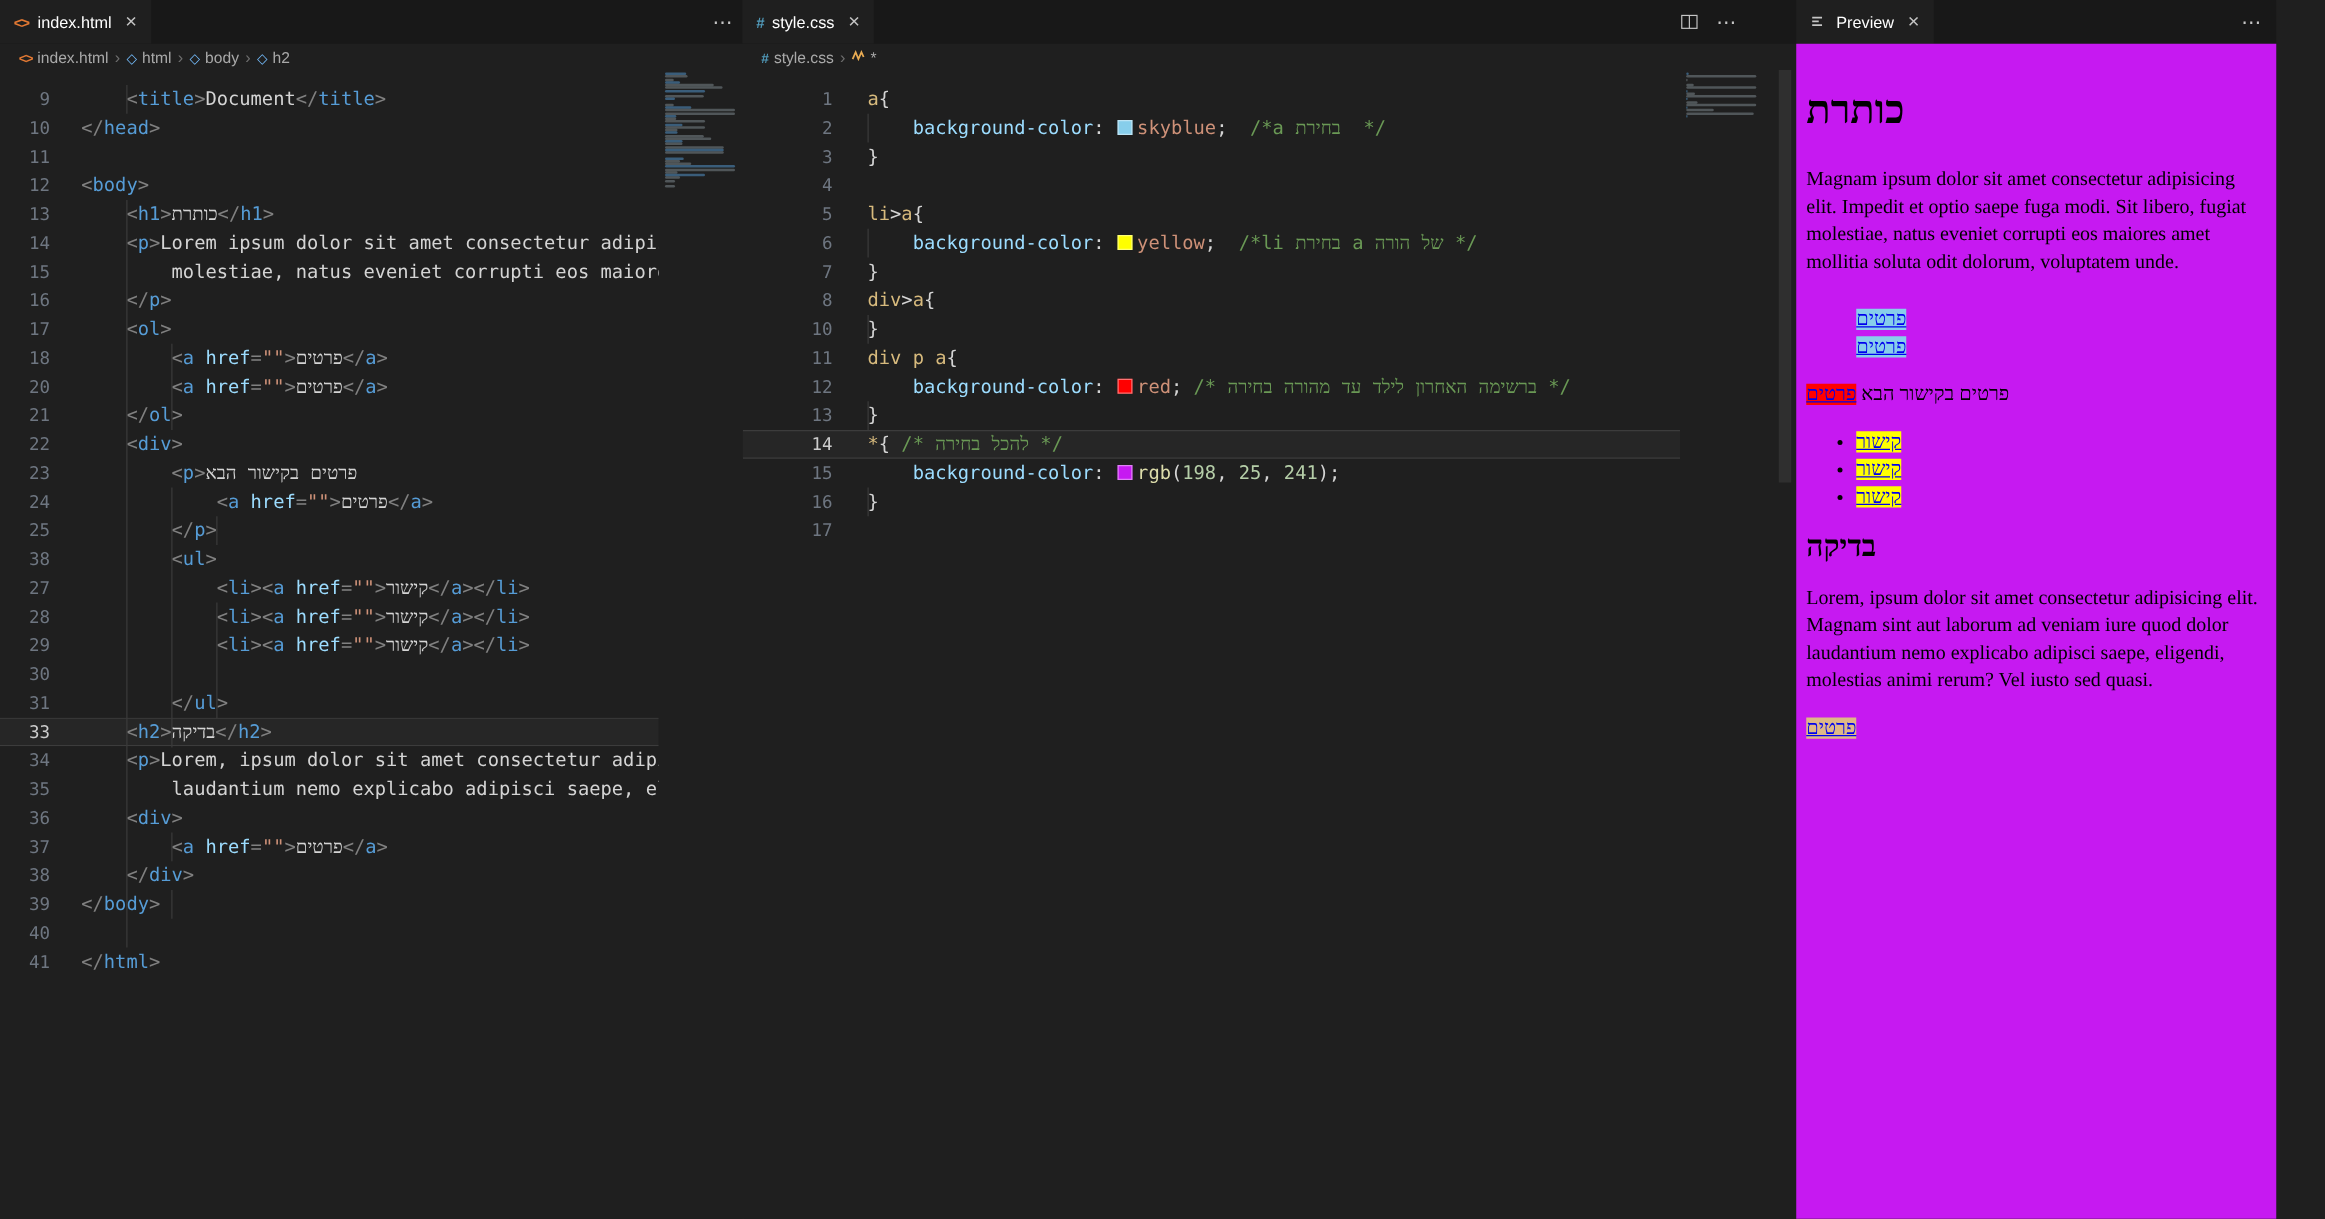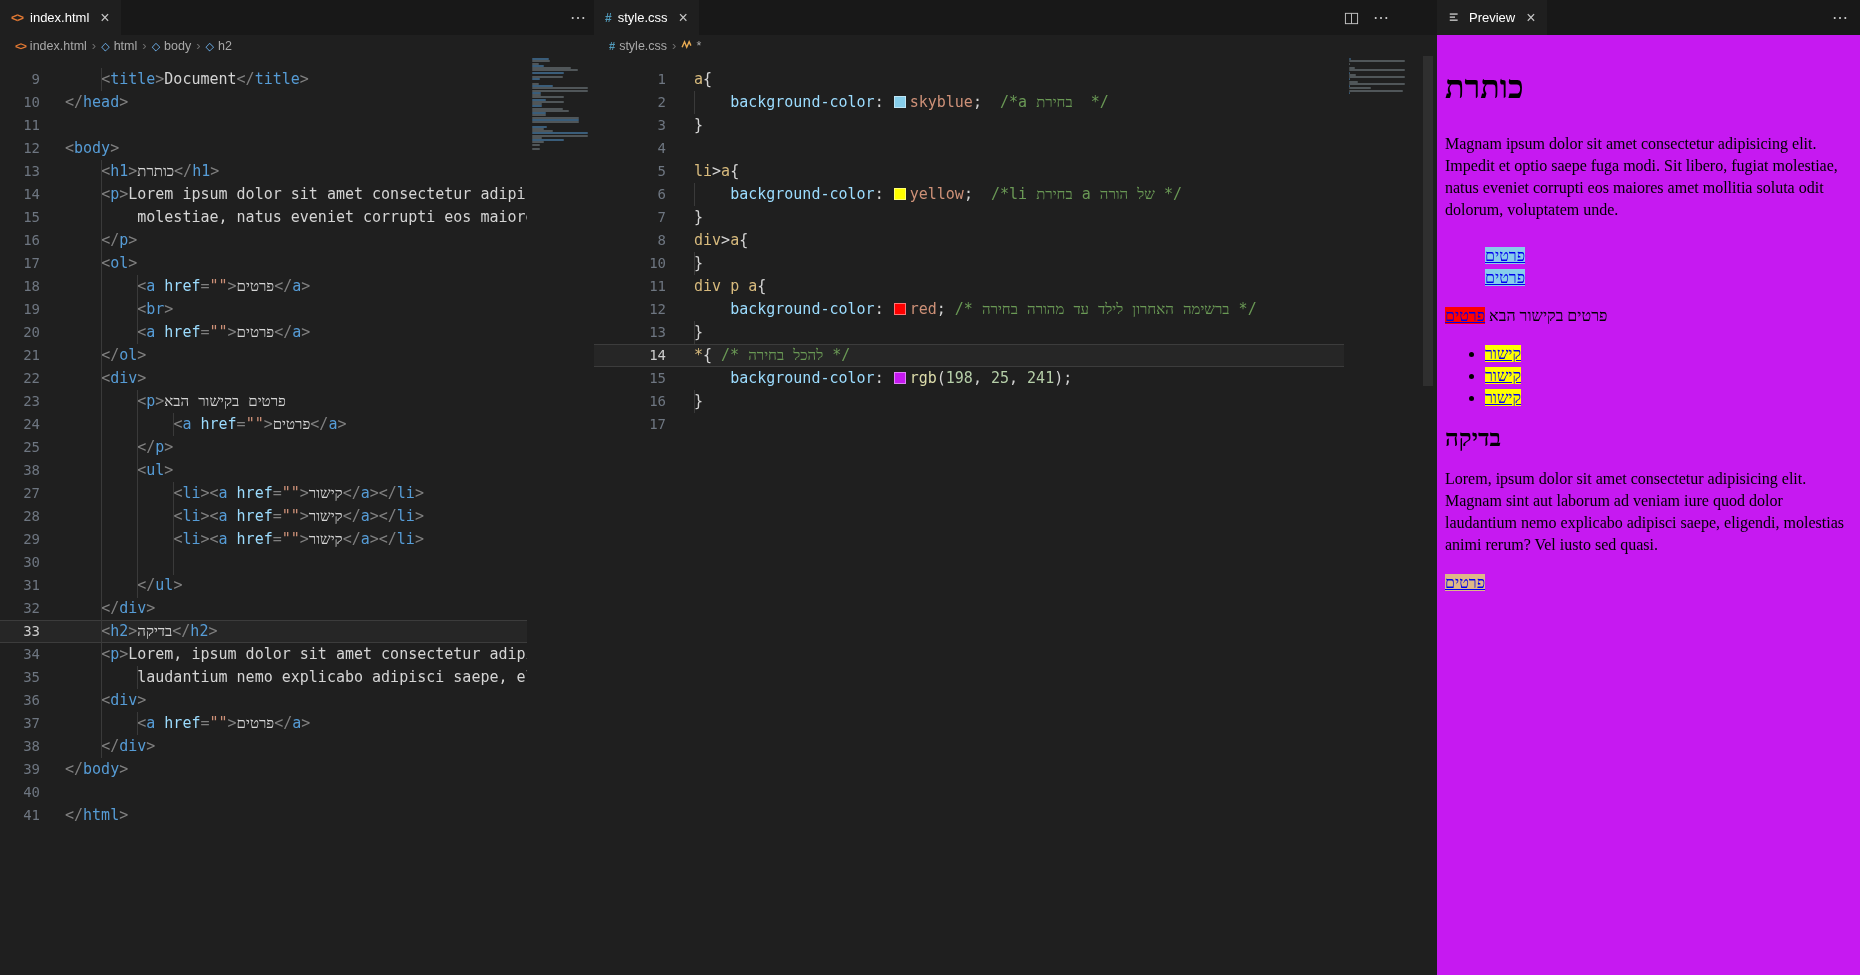--- a/index.html
+++ b/index.html
@@ -1,21 +1,21 @@
 <!DOCTYPE html>
 <html><head>
 <meta charset="utf-8">
 <style>
   html,body{margin:0;padding:0;background:#1f1f1f;}
   body{width:1860px;height:975px;overflow:hidden;position:relative;
        font-family:"Liberation Sans",sans-serif;-webkit-font-smoothing:antialiased;}
   .pane{position:absolute;top:0;bottom:0;}
   .pane-left{left:0;width:594px;border-right:1px solid #2b2b2b;}
   .pane-mid{left:594px;width:843px;border-right:1px solid #2b2b2b;}
-  .pane-preview{left:1437px;width:423px;border-radius:29px;}
+  .pane-preview{left:1437px;width:384px;border-radius:29px;}
   
   .tabbar{position:absolute;top:0;left:0;right:0;height:35px;background:#181818;}
   .tab{position:absolute;top:0;height:35px;display:flex;align-items:center;gap:7px;
        padding:0 11px;background:#1f1f1f;color:#ffffff;font-size:13px;cursor:pointer;}
   .tab .fico{font-weight:bold;font-size:12px;letter-spacing:-1px;}
   .close{color:#c5c5c5;font-size:16px;line-height:16px;margin-left:4px;}
   .actions{position:absolute;top:0;height:35px;display:flex;align-items:center;gap:14px;color:#c5c5c5;font-size:16px;}
   .icon-svg{display:inline-block;vertical-align:middle;}
   
   .crumbs{position:absolute;top:35px;left:0;right:0;height:21px;background:#1f1f1f;
@@ -93,34 +93,32 @@
         <div class="row"><span class="ln">9</span><span class="tk-pl">    </span><span class="tk-p">&lt;</span><span class="tk-tag">title</span><span class="tk-p">&gt;</span><span class="tk-tx">Document</span><span class="tk-p">&lt;/</span><span class="tk-tag">title</span><span class="tk-p">&gt;</span></div>
         <div class="row"><span class="ln">10</span><span class="tk-p">&lt;/</span><span class="tk-tag">head</span><span class="tk-p">&gt;</span></div>
         <div class="row"><span class="ln">11</span></div>
         <div class="row"><span class="ln">12</span><span class="tk-p">&lt;</span><span class="tk-tag">body</span><span class="tk-p">&gt;</span></div>
         <div class="row"><span class="ln">13</span><span class="tk-pl">    </span><span class="tk-p">&lt;</span><span class="tk-tag">h1</span><span class="tk-p">&gt;</span><span class="tk-tx">כותרת</span><span class="tk-p">&lt;/</span><span class="tk-tag">h1</span><span class="tk-p">&gt;</span></div>
         <div class="row"><span class="ln">14</span><span class="tk-pl">    </span><span class="tk-p">&lt;</span><span class="tk-tag">p</span><span class="tk-p">&gt;</span><span class="tk-tx">Lorem ipsum dolor sit amet consectetur adipisicing elit.</span></div>
         <div class="row"><span class="ln">15</span><span class="tk-pl">        </span><span class="tk-tx">molestiae, natus eveniet corrupti eos maiores amet</span></div>
         <div class="row"><span class="ln">16</span><span class="tk-pl">    </span><span class="tk-p">&lt;/</span><span class="tk-tag">p</span><span class="tk-p">&gt;</span></div>
         <div class="row"><span class="ln">17</span><span class="tk-pl">    </span><span class="tk-p">&lt;</span><span class="tk-tag">ol</span><span class="tk-p">&gt;</span></div>
         <div class="row"><span class="ln">18</span><span class="tk-pl">        </span><span class="tk-p">&lt;</span><span class="tk-tag">a</span><span class="tk-pl"> </span><span class="tk-attr">href</span><span class="tk-p">=</span><span class="tk-str">""</span><span class="tk-p">&gt;</span><span class="tk-tx">פרטים</span><span class="tk-p">&lt;/</span><span class="tk-tag">a</span><span class="tk-p">&gt;</span></div>
-        <div class="row"><span class="ln">19</span><span class="tk-pl">        </span><span class="tk-p">&lt;</span><span class="tk-tag">br</span><span class="tk-p">&gt;</span></div>
         <div class="row"><span class="ln">20</span><span class="tk-pl">        </span><span class="tk-p">&lt;</span><span class="tk-tag">a</span><span class="tk-pl"> </span><span class="tk-attr">href</span><span class="tk-p">=</span><span class="tk-str">""</span><span class="tk-p">&gt;</span><span class="tk-tx">פרטים</span><span class="tk-p">&lt;/</span><span class="tk-tag">a</span><span class="tk-p">&gt;</span></div>
         <div class="row"><span class="ln">21</span><span class="tk-pl">    </span><span class="tk-p">&lt;/</span><span class="tk-tag">ol</span><span class="tk-p">&gt;</span></div>
         <div class="row"><span class="ln">22</span><span class="tk-pl">    </span><span class="tk-p">&lt;</span><span class="tk-tag">div</span><span class="tk-p">&gt;</span></div>
         <div class="row"><span class="ln">23</span><span class="tk-pl">        </span><span class="tk-p">&lt;</span><span class="tk-tag">p</span><span class="tk-p">&gt;</span><span class="tk-tx">פרטים בקישור הבא</span></div>
         <div class="row"><span class="ln">24</span><span class="tk-pl">            </span><span class="tk-p">&lt;</span><span class="tk-tag">a</span><span class="tk-pl"> </span><span class="tk-attr">href</span><span class="tk-p">=</span><span class="tk-str">""</span><span class="tk-p">&gt;</span><span class="tk-tx">פרטים</span><span class="tk-p">&lt;/</span><span class="tk-tag">a</span><span class="tk-p">&gt;</span></div>
         <div class="row"><span class="ln">25</span><span class="tk-pl">        </span><span class="tk-p">&lt;/</span><span class="tk-tag">p</span><span class="tk-p">&gt;</span></div>
         <div class="row"><span class="ln">38</span><span class="tk-pl">        </span><span class="tk-p">&lt;</span><span class="tk-tag">ul</span><span class="tk-p">&gt;</span></div>
         <div class="row"><span class="ln">27</span><span class="tk-pl">            </span><span class="tk-p">&lt;</span><span class="tk-tag">li</span><span class="tk-p">&gt;</span><span class="tk-p">&lt;</span><span class="tk-tag">a</span><span class="tk-pl"> </span><span class="tk-attr">href</span><span class="tk-p">=</span><span class="tk-str">""</span><span class="tk-p">&gt;</span><span class="tk-tx">קישור</span><span class="tk-p">&lt;/</span><span class="tk-tag">a</span><span class="tk-p">&gt;</span><span class="tk-p">&lt;/</span><span class="tk-tag">li</span><span class="tk-p">&gt;</span></div>
         <div class="row"><span class="ln">28</span><span class="tk-pl">            </span><span class="tk-p">&lt;</span><span class="tk-tag">li</span><span class="tk-p">&gt;</span><span class="tk-p">&lt;</span><span class="tk-tag">a</span><span class="tk-pl"> </span><span class="tk-attr">href</span><span class="tk-p">=</span><span class="tk-str">""</span><span class="tk-p">&gt;</span><span class="tk-tx">קישור</span><span class="tk-p">&lt;/</span><span class="tk-tag">a</span><span class="tk-p">&gt;</span><span class="tk-p">&lt;/</span><span class="tk-tag">li</span><span class="tk-p">&gt;</span></div>
         <div class="row"><span class="ln">29</span><span class="tk-pl">            </span><span class="tk-p">&lt;</span><span class="tk-tag">li</span><span class="tk-p">&gt;</span><span class="tk-p">&lt;</span><span class="tk-tag">a</span><span class="tk-pl"> </span><span class="tk-attr">href</span><span class="tk-p">=</span><span class="tk-str">""</span><span class="tk-p">&gt;</span><span class="tk-tx">קישור</span><span class="tk-p">&lt;/</span><span class="tk-tag">a</span><span class="tk-p">&gt;</span><span class="tk-p">&lt;/</span><span class="tk-tag">li</span><span class="tk-p">&gt;</span></div>
         <div class="row"><span class="ln">30</span></div>
         <div class="row"><span class="ln">31</span><span class="tk-pl">        </span><span class="tk-p">&lt;/</span><span class="tk-tag">ul</span><span class="tk-p">&gt;</span></div>
-        <div class="row"><span class="ln">32</span><span class="tk-pl">    </span><span class="tk-p">&lt;/</span><span class="tk-tag">div</span><span class="tk-p">&gt;</span></div>
         <div class="row active"><span class="ln">33</span><span class="tk-pl">    </span><span class="tk-p">&lt;</span><span class="tk-tag">h2</span><span class="tk-p">&gt;</span><span class="tk-tx">בדיקה</span><span class="tk-p">&lt;/</span><span class="tk-tag">h2</span><span class="tk-p">&gt;</span></div>
         <div class="row"><span class="ln">34</span><span class="tk-pl">    </span><span class="tk-p">&lt;</span><span class="tk-tag">p</span><span class="tk-p">&gt;</span><span class="tk-tx">Lorem, ipsum dolor sit amet consectetur adipisicing</span></div>
         <div class="row"><span class="ln">35</span><span class="tk-pl">        </span><span class="tk-tx">laudantium nemo explicabo adipisci saepe, eligendi</span></div>
         <div class="row"><span class="ln">36</span><span class="tk-pl">    </span><span class="tk-p">&lt;</span><span class="tk-tag">div</span><span class="tk-p">&gt;</span></div>
         <div class="row"><span class="ln">37</span><span class="tk-pl">        </span><span class="tk-p">&lt;</span><span class="tk-tag">a</span><span class="tk-pl"> </span><span class="tk-attr">href</span><span class="tk-p">=</span><span class="tk-str">""</span><span class="tk-p">&gt;</span><span class="tk-tx">פרטים</span><span class="tk-p">&lt;/</span><span class="tk-tag">a</span><span class="tk-p">&gt;</span></div>
         <div class="row"><span class="ln">38</span><span class="tk-pl">    </span><span class="tk-p">&lt;/</span><span class="tk-tag">div</span><span class="tk-p">&gt;</span></div>
         <div class="row"><span class="ln">39</span><span class="tk-p">&lt;/</span><span class="tk-tag">body</span><span class="tk-p">&gt;</span></div>
         <div class="row"><span class="ln">40</span></div>
         <div class="row"><span class="ln">41</span><span class="tk-p">&lt;/</span><span class="tk-tag">html</span><span class="tk-p">&gt;</span></div>
       </div>

